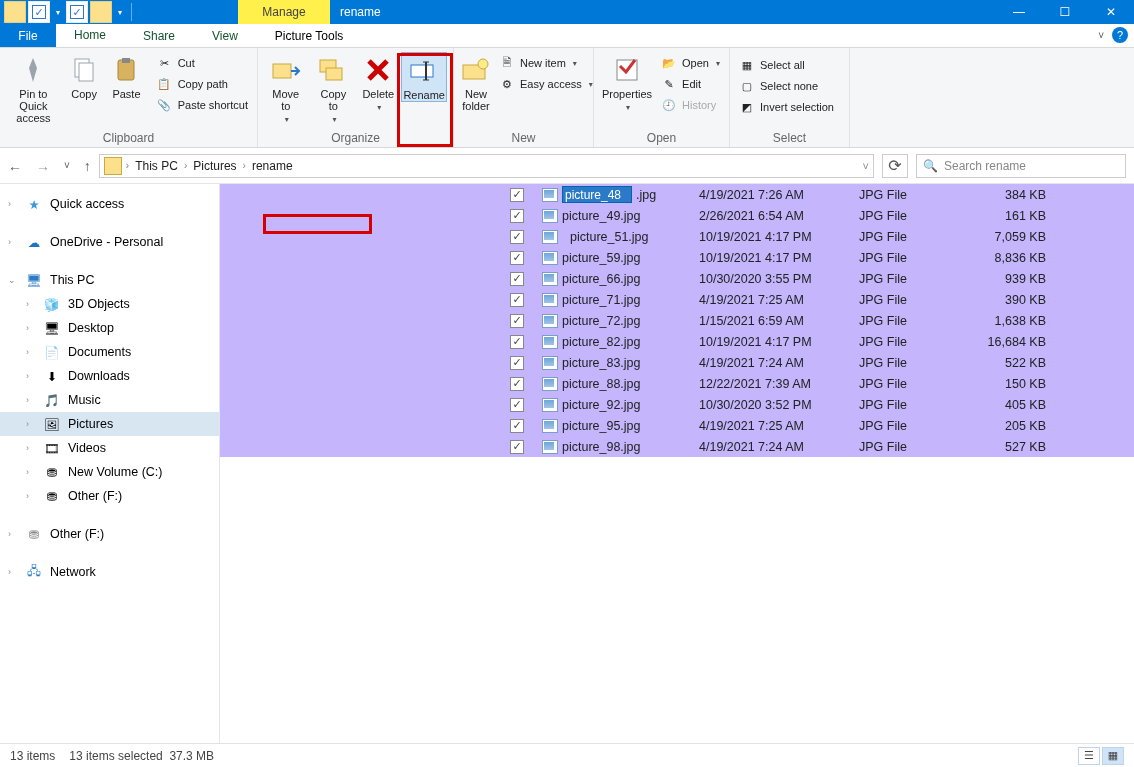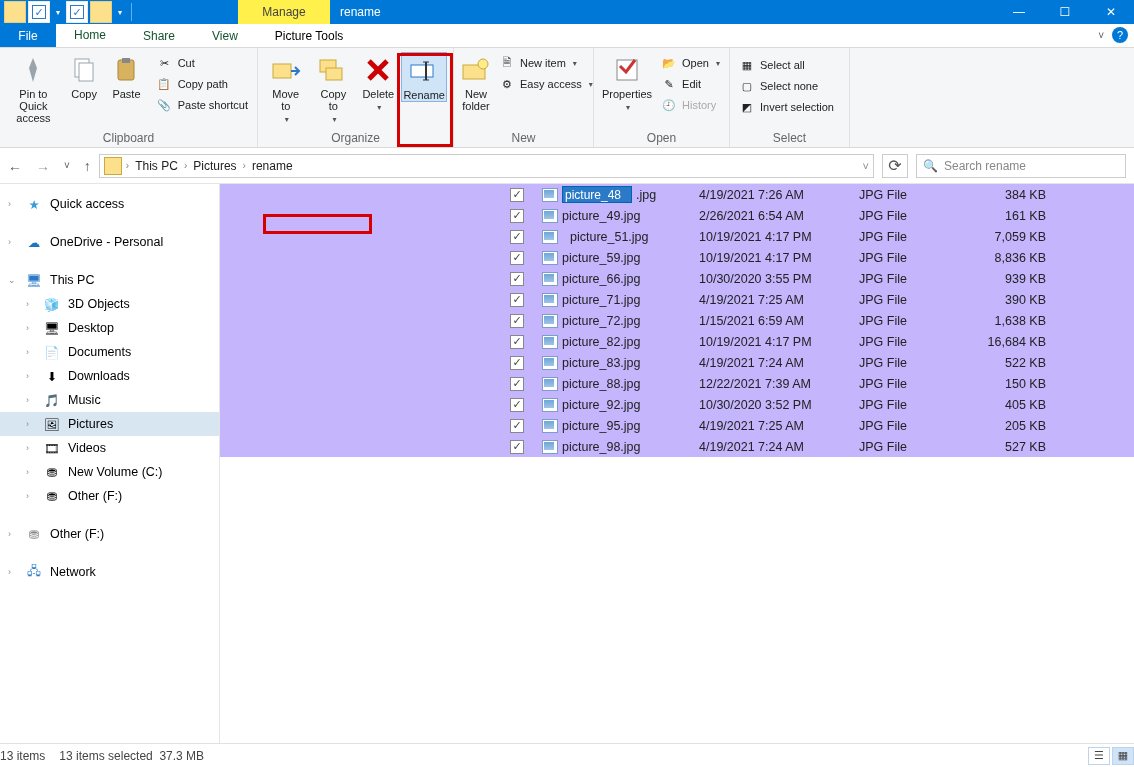--- a/index.html
+++ b/index.html
@@ -69,21 +69,21 @@
 .col.size { width:85px; text-align:right; }
 .col.tags { width:80px; }
 .row { display:flex; height:21px; align-items:center; background:#c4b5fd;justify-content:flex-end; }
 .row .col { padding:0 8px; color:#222; }
 .file-ico { width:16px; height:14px; background:#fff; border:1px solid #7a9ec6; position:relative; display:inline-block; }
 .file-ico::after { content:""; position:absolute; left:1px; top:1px; width:10px; height:8px; background:linear-gradient(#6fa6d9,#9fc4e6); }
 .rows { }
 .rename-input { border:1px solid #0064b3; background:#2a7ac8; color:#fff; height:17px; width:70px; font-size:12px; padding:0 2px; }
 
 
-.status { height:24px; border-top:1px solid #e1e1e1; display:flex; align-items:center; font-size:12px; color:#444; padding:0 0; gap:14px; position:absolute; bottom:0; left:0; right:0; }
+.status { height:24px; border-top:1px solid #e1e1e1; display:flex; align-items:center; font-size:12px; color:#444; padding:0 10px; gap:14px; position:absolute; bottom:0; left:0; right:0; }
 .status .views { margin-left:auto; display:flex; gap:2px; }
 .status .vbtn { width:22px; height:18px; border:1px solid #bcd4ee; display:flex; align-items:center; justify-content:center; font-size:11px; }
 
 
 .chk { width:14px; height:14px; background:#fff; border:1px solid #888; display:inline-flex; align-items:center; justify-content:center; font-size:11px; color:#444; }
 .chk.on::after { content:"✓"; }
 
 
 .abs { position:absolute; }
 .hl1 { border:3px solid #d60000; }

